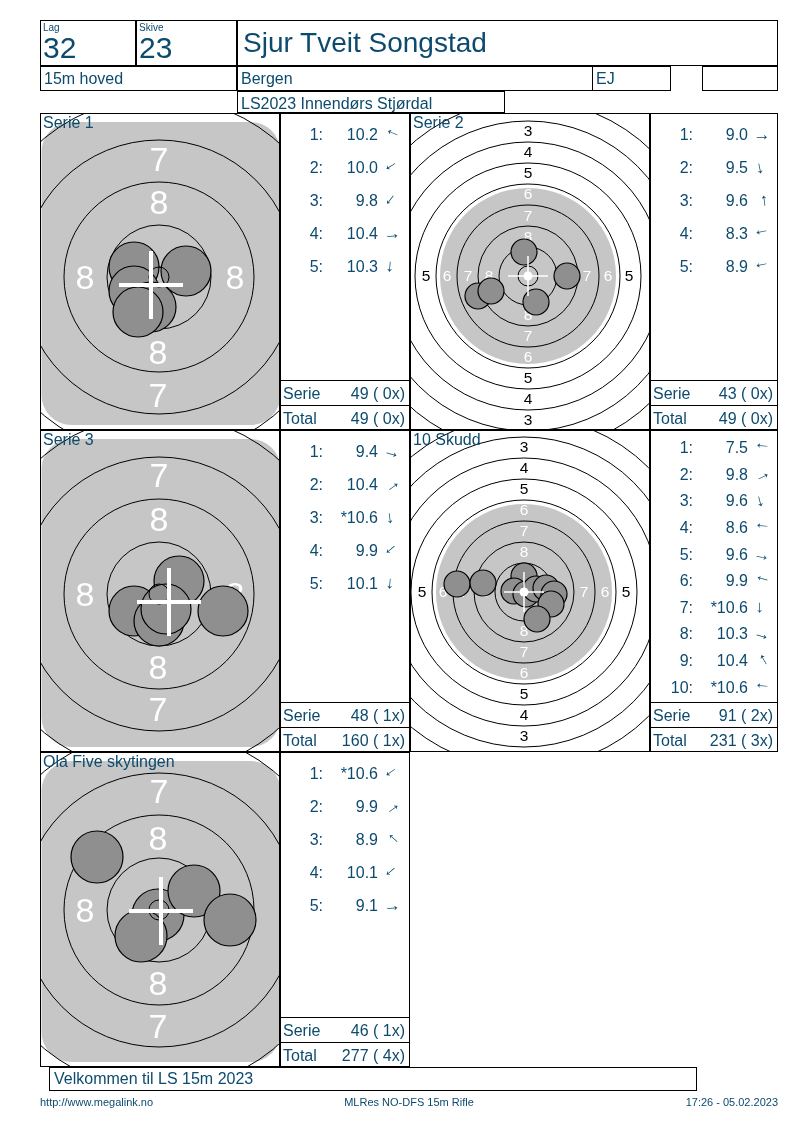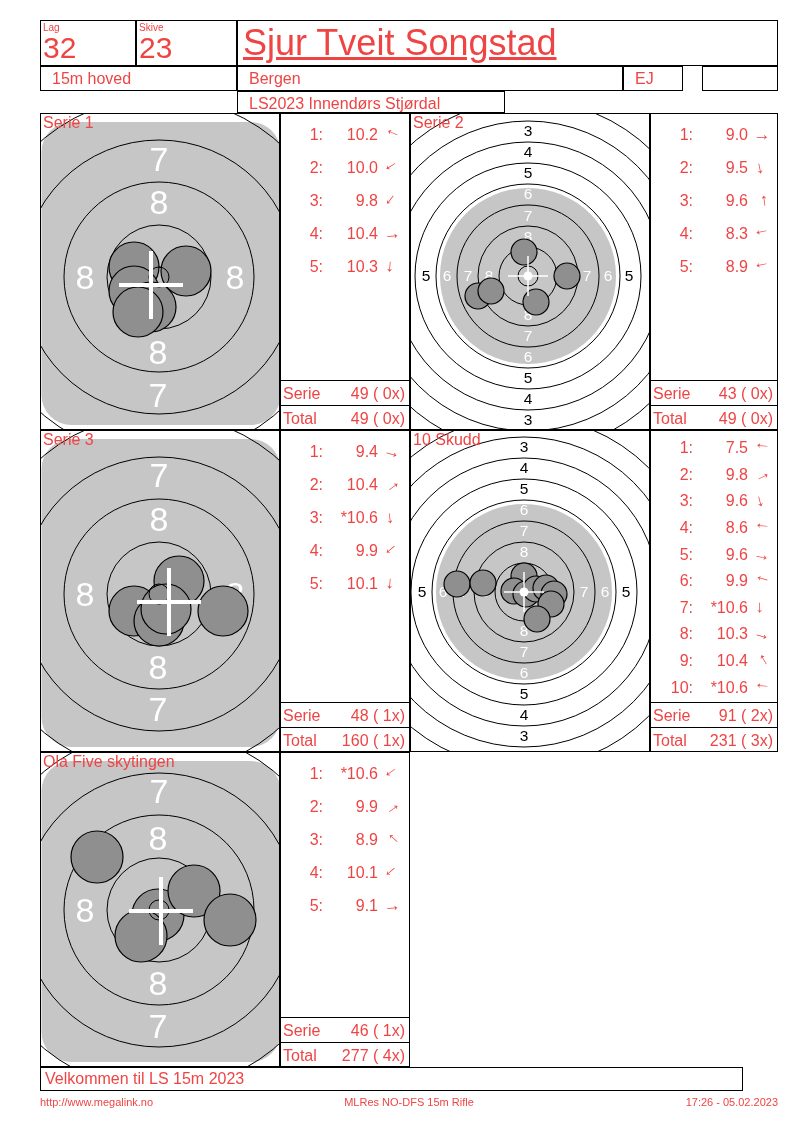--- a/index.html
+++ b/index.html
@@ -1,24 +1,24 @@
 <!DOCTYPE html>
 <html><head>
 <meta charset="utf-8">
 <style>
   html,body{margin:0;padding:0;background:#fff;}
   .page{position:relative;width:800px;height:1130px;background:#ffffff;
-        font-family:"Liberation Sans",sans-serif;color:#ef4444;overflow:hidden;}
+        font-family:"Liberation Sans",sans-serif;color:#0c4a6e;overflow:hidden;}
   .abs{position:absolute;box-sizing:border-box;}
   .cell{border:1px solid #000;background:#fff;}
   .h-small{font-size:10px;line-height:11px;display:block;padding:1px 0 0 2px;}
   .h-big{font-size:30px;line-height:30px;display:block;padding:0 16px 0 2px;}
-  .name-big{font-size:36px;line-height:28px;display:block;padding:8px 0 0 5px;text-decoration:underline;}
+  .name-big{font-size:28px;line-height:28px;display:block;padding:8px 0 0 5px;}
   .rowtext{font-size:16px;line-height:23px;display:block;padding:0 0 0 3px;
-           white-space:nowrap;overflow:hidden;margin-left:8px;}
+           white-space:nowrap;overflow:hidden;}
   .target-cell{overflow:hidden;}
   .target-title{position:absolute;top:0;left:2px;font-size:16px;line-height:18px;}
   .score-cell{overflow:hidden;}
   .shots{position:absolute;left:0;right:0;top:0;padding-top:4px;}
   .shot-row{display:flex;align-items:center;font-size:16px;}
   .shot-no{width:42px;text-align:right;}
   .shot-val{width:55px;text-align:right;}
   .shot-arrow{width:28px;text-align:center;display:inline-block;font-size:17px;}
   .sum-row{position:absolute;left:0;right:0;height:25px;border-top:1px solid #000;
            display:flex;justify-content:space-between;align-items:center;
@@ -46,21 +46,21 @@
   <div class="abs cell" style="left:237px;top:20px;width:541px;height:46px">
     <span class="name-big">Sjur Tveit Songstad</span>
   </div>
 
   <div class="abs cell" style="left:40px;top:66px;width:197px;height:25px">
     <span class="rowtext">15m hoved</span>
   </div>
   <div class="abs cell" style="left:237px;top:66px;width:386px;height:25px">
     <span class="rowtext">Bergen</span>
   </div>
-  <div class="abs cell" style="left:623px;top:66px;width:60px;height:25px">
+  <div class="abs cell" style="left:592px;top:66px;width:79px;height:25px">
     <span class="rowtext">EJ</span>
   </div>
   <div class="abs cell" style="left:702px;top:66px;width:76px;height:25px"></div>
 
   <div class="abs cell" style="left:237px;top:91px;width:268px;height:22px">
     <span class="rowtext">LS2023 Innendørs Stjørdal</span>
   </div>
 
   <div class="abs cell target-cell" style="left:40px;top:113px;width:240px;height:317px">
     <svg viewBox="0 0 240 317" width="240" height="317">
@@ -436,21 +436,21 @@
     <div class="sum-row" style="top:264px">
       <span>Serie</span>
       <span>46 ( 1x)</span>
     </div>
     <div class="sum-row" style="top:289px">
       <span>Total</span>
       <span>277 ( 4x)</span>
     </div>
   </div>
 
-  <div class="abs cell banner" style="left:40px;top:1067px;width:703px;height:24px">
+  <div class="abs cell banner" style="left:49px;top:1067px;width:648px;height:24px">
     <span>Velkommen til LS 15m 2023</span>
   </div>
 
   <div class="abs footer-row" style="left:40px;top:1096px;width:738px">
     <span class="footer-left">http://www.megalink.no</span>
     <span class="footer-center">MLRes NO-DFS 15m Rifle</span>
     <span class="footer-right">17:26 - 05.02.2023</span>
   </div>
 
 </div>

